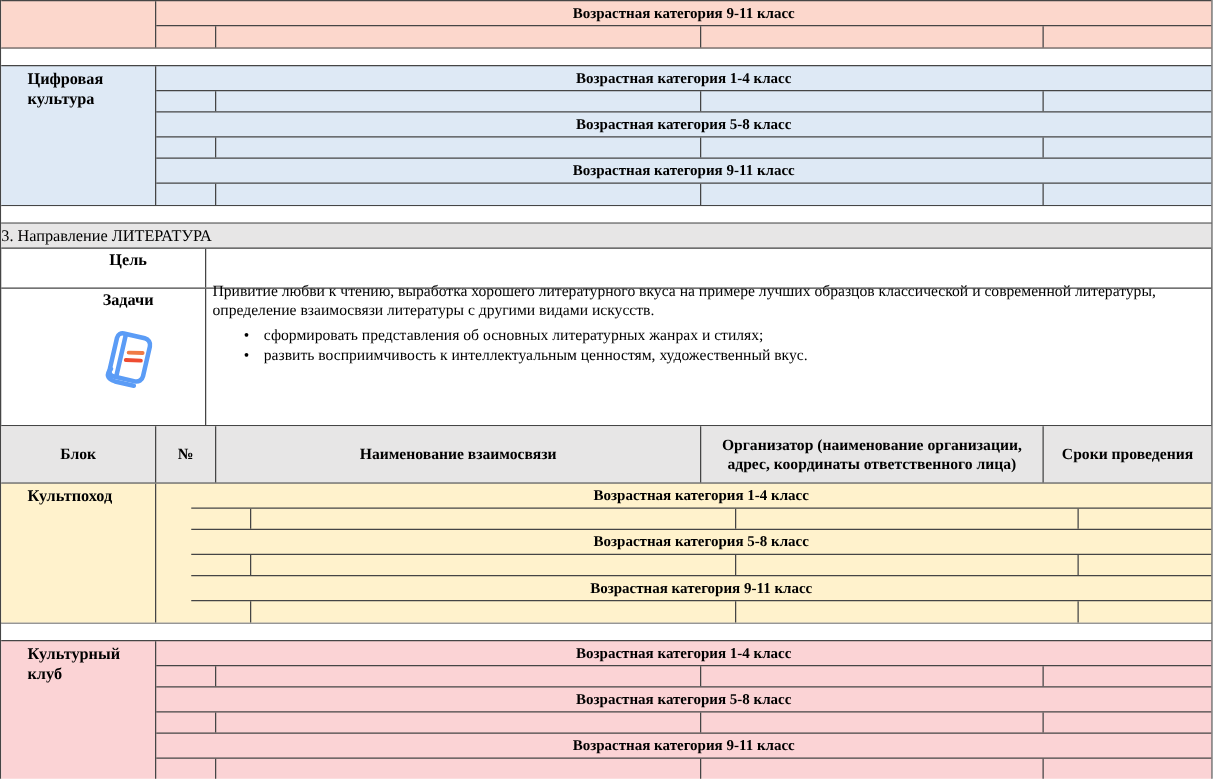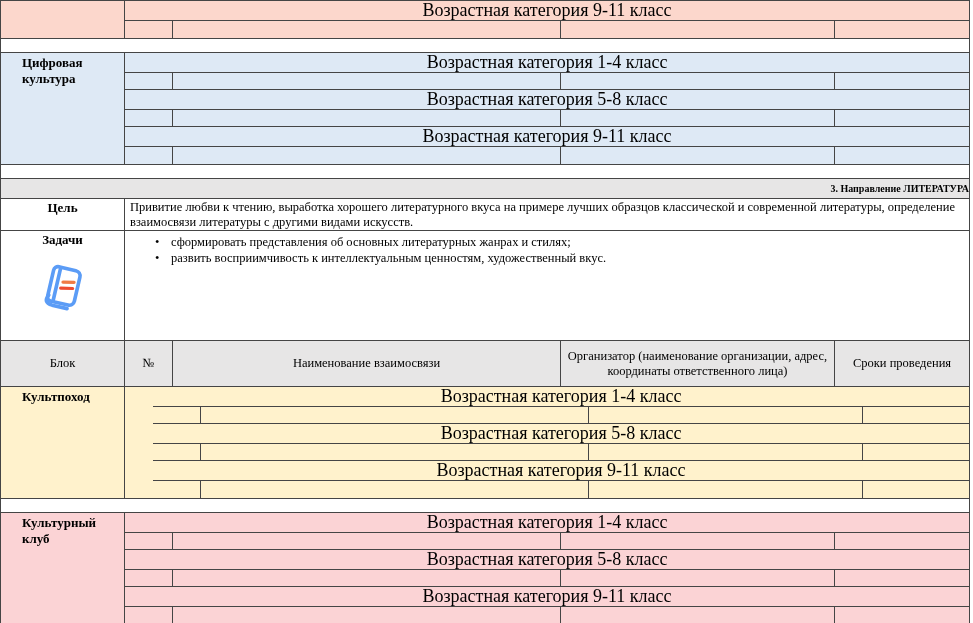--- a/index.html
+++ b/index.html
@@ -26,60 +26,60 @@
   .leftcol {
     flex: 0 0 124px; width: 124px;
     border-right: 1px solid var(--border);
     font-weight: bold; font-size: 13px; line-height: 16px;
     padding: 2px 21px;
   }
   .rows { flex: 1; display: flex; flex-direction: column; }
   .rows > :last-child { border-bottom: none; }
   .crow {
     height: 20px; line-height: 19px;
-    text-align: center; font-weight: normal; font-size: 18px;
+    text-align: center; font-weight: bold; font-size: 12px;
     border-bottom: 1px solid var(--border);
   }
   .erow { height: 17px; display: flex; border-bottom: 1px solid var(--border); }
   .erow .cell { border-right: 1px solid var(--border); height: 100%; }
   .c-num   { width: 48px; }
   .c-event { width: 388px; }
   .c-org   { width: 274px; }
   .c-date  { flex: 1; border-right: none !important; }
 
   
   .lit { border-top: 1px solid var(--border); border-bottom: 1px solid var(--border); }
   .titlerow {
-    height: 20px; line-height: 19px; text-align: right;
-    font-weight: bold; font-size: 10px;
+    height: 20px; line-height: 19px; text-align: left;
+    font-weight: normal; font-size: 13px;
     background: var(--gray);
     border-bottom: 1px solid var(--border);
   }
-  .textrow { display: flex; border-bottom: 1px solid var(--border); }
+  .textrow { display: flex; border-bottom: 1px solid var(--border); padding-left: 40px; }
   .labelcol {
     flex: 0 0 124px; width: 124px;
     border-right: 1px solid var(--border);
     font-weight: bold; font-size: 13px; text-align: center;
     padding-top: 1px;
     display: flex; flex-direction: column; align-items: center;
   }
-  .textcontent { flex: 1; padding: 1px 6px 0 5px; font-size: 12.5px; line-height: 15.2px; }
+  .textcontent { flex: 1; padding: 1px 6px 0 5px; font-size: 12.5px; line-height: 15.2px; margin-top: 26px; }
   .goalrow { height: 32px; }
   .tasksrow { height: 110px; }
   .tasks { list-style: none; padding: 3px 10px 0 41px; }
   .tasks li { font-size: 12.5px; line-height: 15.5px; text-indent: -16px; }
   .tasks li::before { content: "\2022"; display: inline-block; width: 16px; text-indent: 0; }
   .book-svg { margin-top: 12px; }
 
   
   .headrow {
     display: flex; height: 46px;
     background: var(--gray);
     border-bottom: 1px solid var(--border);
-    font-weight: normal; font-size: 12.5px; text-align: center;
+    font-weight: bold; font-size: 12.5px; text-align: center;
   }
   .hcell {
     display: flex; align-items: center; justify-content: center;
     border-right: 1px solid var(--border);
     line-height: 14.5px; padding: 0 4px;
   }
   .h-block { width: 124px; }
   .h-num   { width: 48px; }
   .h-event { width: 388px; }
   .h-org   { width: 274px; }

